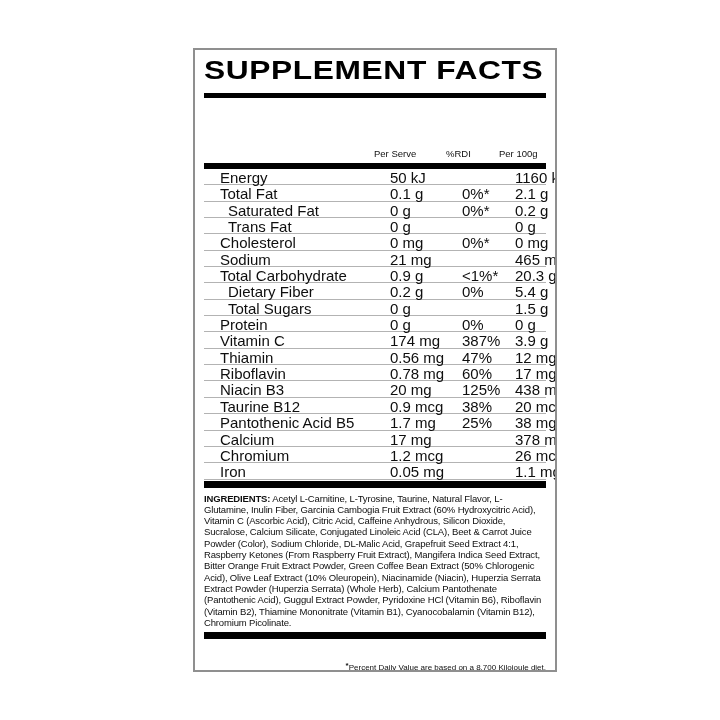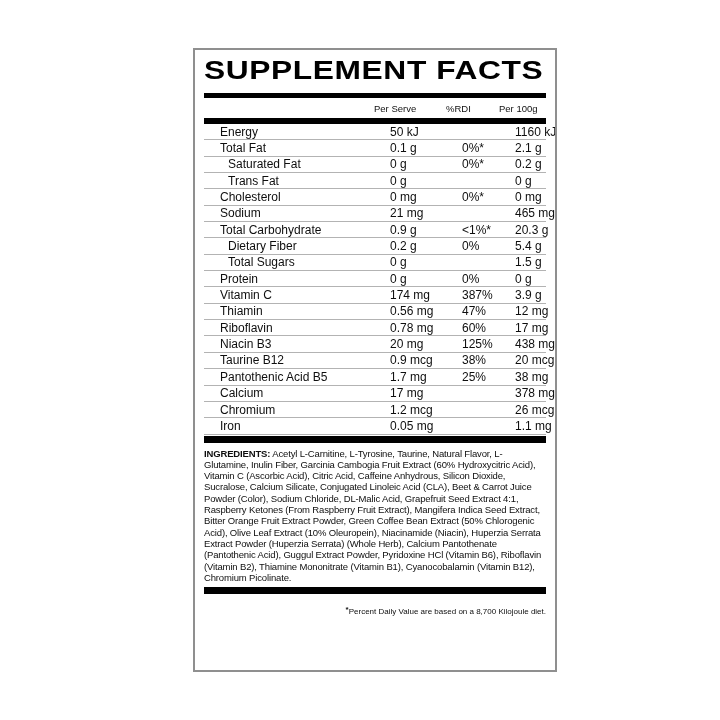--- a/index.html
+++ b/index.html
@@ -58,41 +58,42 @@
   .bar-4 { height: 7px; margin-top: 4px; }
   .grid-row {
     display: grid;
     grid-template-columns: 170px 72px 53px 1fr;
     align-items: center;
   }
   .col-header-row {
     height: 20px;
     font-size: 9.5px;
     color: #111;
+    margin-top: 45px;
   }
   .nutrient-row {
     height: 15.35px;
-    font-size: 12px;
+    font-size: 15px;
     border-bottom: 1px solid #b3b3b3;
     color: #0e0e0e;
     padding-left: 16px;
   }
   .nutrient-name.indent { padding-left: 8px; }
   .cell { white-space: nowrap; overflow: visible; }
   .ingredients {
     margin-top: 5px;
     font-size: 9.5px;
     line-height: 11.3px;
     letter-spacing: -0.15px;
     text-align: left;
     color: #0e0e0e;
   }
   .ingredients b { font-weight: bold; }
   .footnote {
-    margin-top: 11px;
+    margin-top: 22px;
     text-align: right;
     font-size: 8px;
     color: #0e0e0e;
   }
   .footnote sup {
     font-weight: bold;
     font-size: 8px;
     vertical-align: 2px;
   }
 </style>

